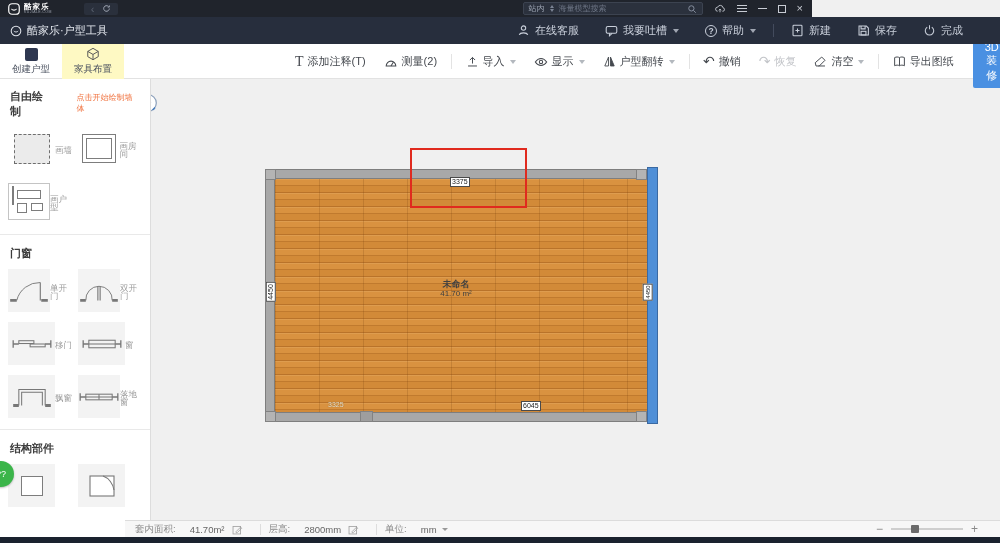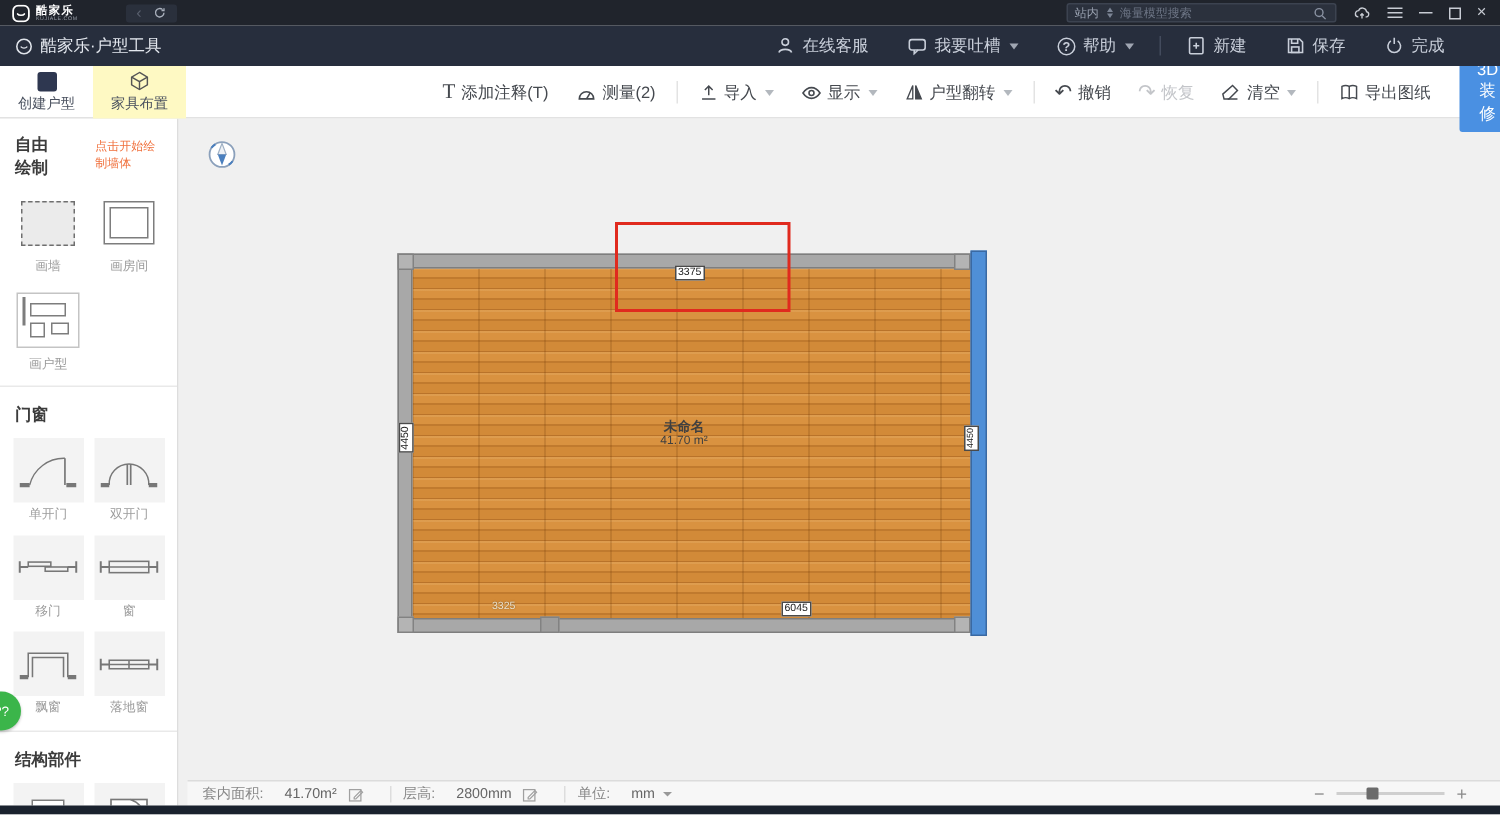--- a/index.html
+++ b/index.html
@@ -2,21 +2,21 @@
 <html><head>
 <meta charset="utf-8">
 <style>
 *{margin:0;padding:0;box-sizing:border-box}
 html,body{width:1000px;height:543px;overflow:hidden}
 body{font-family:"Liberation Sans","DejaVu Sans",sans-serif;position:relative;background:#f0f0f0;-webkit-font-smoothing:antialiased}
 svg{display:block}
 .ic{display:inline-flex;align-items:center;justify-content:center;flex:none}
 
 
-.titlebar{position:absolute;left:0;top:0;width:1000px;height:17px;background:#20242c;display:flex;align-items:center;color:#c8ccd4;z-index:30}
+.titlebar{position:absolute;left:0;top:0;width:812px;height:17px;background:#20242c;display:flex;align-items:center;color:#c8ccd4;z-index:30}
 .brand{display:flex;align-items:center;gap:4px;padding:0 8px}
 .brand-txt{display:flex;flex-direction:column;line-height:1}
 .brand-name{font-size:7.5px;font-weight:bold;color:#fff;letter-spacing:1px}
 .brand-sub{font-size:3.5px;color:#9aa0ab;letter-spacing:.4px;margin-top:1px}
 .navpill{display:flex;align-items:center;gap:8px;background:#2a303c;border-radius:2px;height:12px;padding:0 7px;margin-left:24px}
 .backch{font-size:11px;line-height:10px;color:#59606e}
 .tb-right{margin-left:auto;display:flex;align-items:center;gap:11px;padding-right:9px}
 .searchbox{display:flex;align-items:center;gap:5px;width:180px;height:13px;background:#2b313d;border:1px solid #3c4350;border-radius:2px;padding:0 5px;font-size:8px}
 .scope{color:#9aa2b0}
 .updn{display:flex;flex-direction:column;gap:1px}
@@ -46,26 +46,26 @@
 .tools{position:absolute;left:286px;top:0;height:35px;display:flex;align-items:center}
 .tbtn{display:flex;align-items:center;gap:4px;font-size:11px;color:#45494f;padding:0 9px;cursor:pointer;white-space:nowrap}
 .tbtn .chev{border-top-color:#9aa0a8}
 .tbtn.disabled{color:#c3c5c9}
 .tdiv{width:1px;height:15px;background:#e3e3e3;margin:0 5px}
 .ticon{font-family:"Liberation Serif","DejaVu Serif",serif;font-size:14px;line-height:12px;color:#45494f}
 .arrglyph{font-size:14px;line-height:13px}
 .cta{margin-left:10px;background:#4a90e2;color:#fff;font-size:11px;padding:5px 11px;border-radius:2px;border:none;cursor:pointer}
 
 
-.sidebar{position:absolute;left:0;top:79px;width:119px;height:458px;background:#fff;border-right:1px solid #ddd;padding-top:10px;overflow:hidden;z-index:20}
+.sidebar{position:absolute;left:0;top:79px;width:151px;height:458px;background:#fff;border-right:1px solid #ddd;padding-top:10px;overflow:hidden;z-index:20}
 .sec-head{display:flex;align-items:baseline;padding:0 10px;margin-bottom:8px}
 .sec-title{font-size:11px;font-weight:bold;color:#3c3c3c}
 .sec-hint{font-size:8px;color:#f0703c;margin-left:23px}
 .sgrid{display:grid;grid-template-columns:1fr 1fr;column-gap:6px;row-gap:10px;padding:0 8px}
-.sitem{display:flex;flex-direction:column;align-items:center;cursor:pointer}
+.sitem{display:flex;flex-direction:row;align-items:center;cursor:pointer}
 .sicon{width:47px;height:43px;display:flex;align-items:center;justify-content:center;background:#f3f3f3}
 .sicon.bare{background:transparent}
 .slabel{font-size:8.5px;color:#9b9b9b;margin-top:3px;line-height:1}
 .sdivider{height:1px;background:#e9e9e9;margin:11px 0}
 
 .g-wall{width:36px;height:30px;border:1px dashed #6e6e6e;background:#ebebeb}
 .g-room{width:34px;height:29px;border:1px solid #7d7d7d;padding:3px}
 .g-room>div{width:100%;height:100%;border:1px solid #7d7d7d}
 .g-plan{width:42px;height:37px;border:1px solid #c4c4c4;padding:3px;position:relative}
 .g-plan .inner{width:100%;height:100%;border:1px solid #7d7d7d;position:relative}

